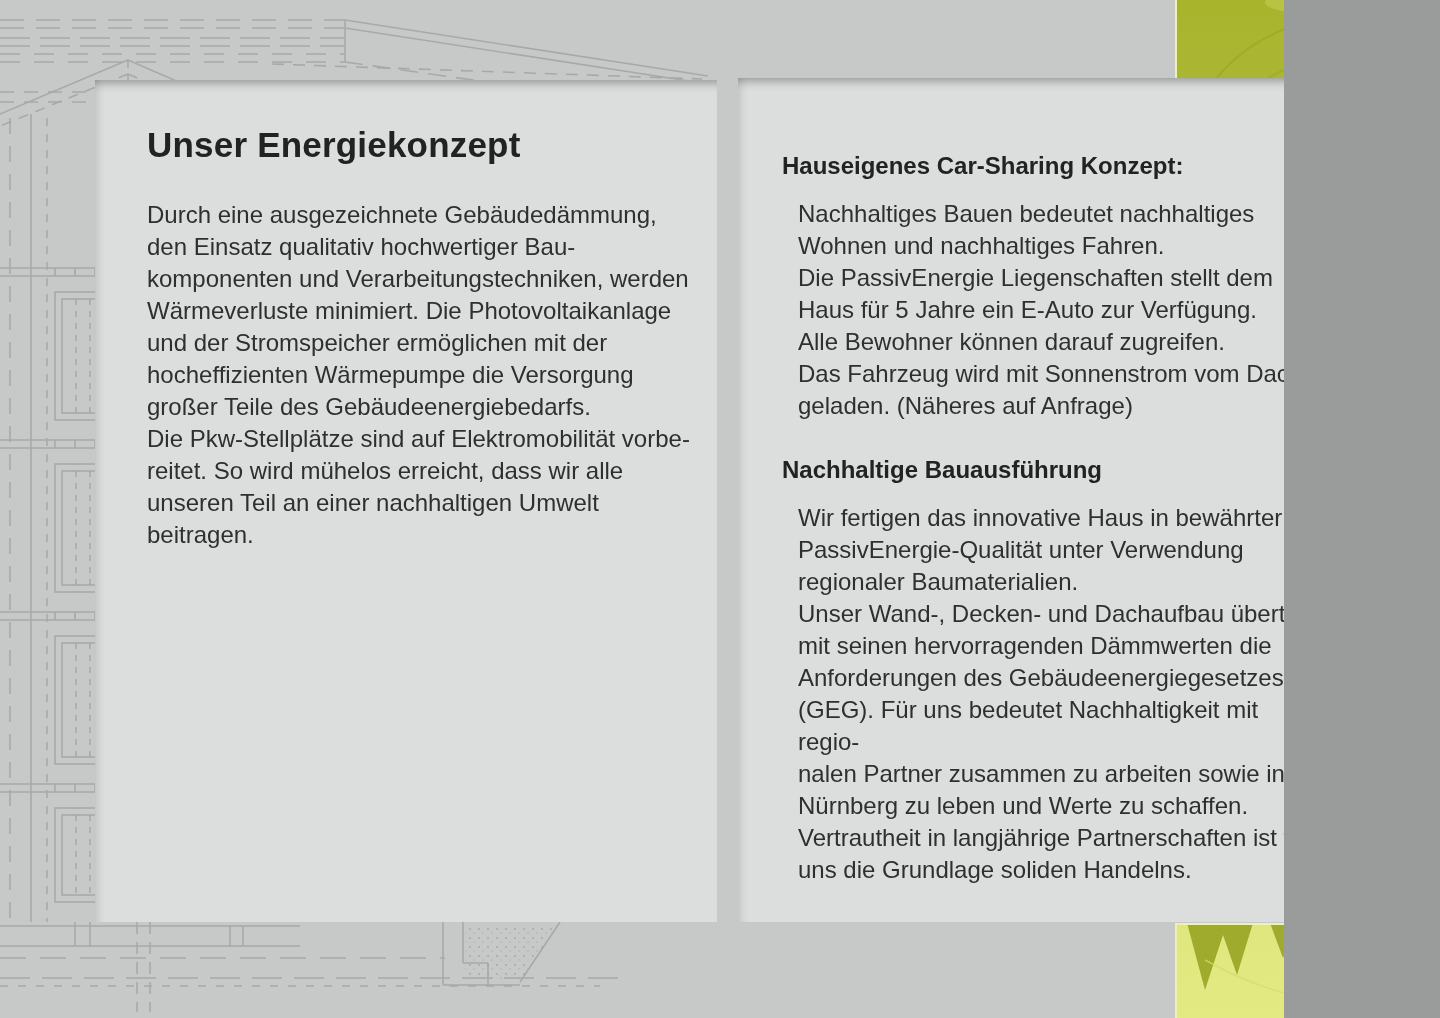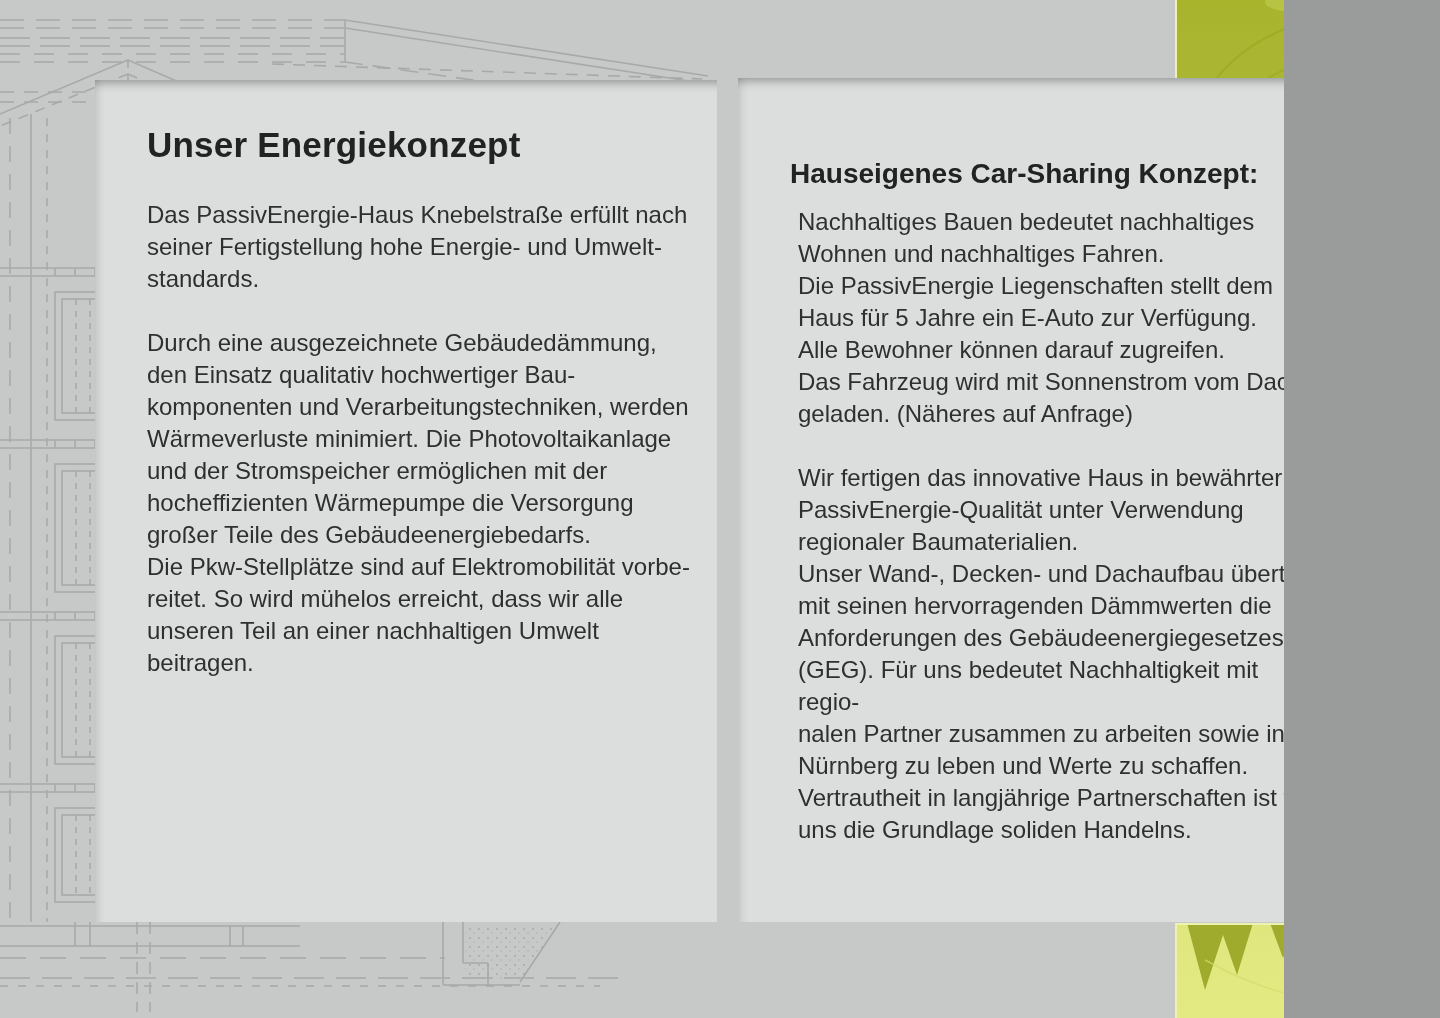--- a/index.html
+++ b/index.html
@@ -9,21 +9,21 @@
   html,body{margin:0;padding:0;}
   body{font-family:"Liberation Sans","DejaVu Sans",sans-serif;background:#9a9c9b;}
   .page{position:relative;width:1284px;height:1018px;overflow:hidden;background:var(--page-bg);}
   svg.blueprint{position:absolute;left:0;top:0;z-index:0;}
   svg.leaves{position:absolute;left:1175px;top:0;z-index:1;}
   .panel{position:absolute;z-index:2;background:var(--panel-bg);
          box-shadow:inset 0 12px 10px -9px rgba(30,35,32,.38), inset 12px 0 10px -11px rgba(30,35,32,.20);}
   .panel-left{left:95px;top:80px;width:622px;height:842px;padding:44px 20px 0 52px;}
   .panel-right{left:738px;top:78px;width:614px;height:844px;padding:72px 14px 0 44px;}
   h1{margin:0 0 33px 0;font-size:35px;line-height:42px;font-weight:bold;color:var(--title-text);letter-spacing:.2px;}
-  h2{margin:8px;font-size:28px;line-height:32px;font-weight:bold;color:var(--title-text);}
+  h2{margin:0;font-size:24px;line-height:32px;font-weight:bold;color:var(--title-text);}
   .tx{margin:0 0 32px 0;font-size:24px;line-height:32px;color:var(--body-text);white-space:pre-line;}
   .sec .tx{margin:16px;}
   .sec + .sec{margin-top:32px;}
 </style>
 </head>
 <body>
 
 <div class="page">
 
   <svg class="blueprint" width="740" height="1018" viewBox="0 0 740 1018">
@@ -133,23 +133,20 @@
       <path d="M140,923 L150,945 L162,923 Z" fill="#9aa828" opacity="0.9"></path>
       <path d="M160,923 L175,985 L190,950 L205,1000 L220,955 L238,990 L252,945 L265,975 L265,923 Z" fill="#95a524" opacity="0.95"></path>
       <path d="M30,960 Q80,988 130,998" stroke="#d3dc6a" stroke-width="1.5" fill="none" opacity="0.7"></path>
 
       <path d="M0,0 V80 H177 V923 H0 V1018" stroke="#edf2b0" stroke-width="4" fill="none"></path>
     </g>
   </svg>
 
   <section class="panel panel-left">
     <h1>Unser Energiekonzept</h1>
-    <p class="tx">Das PassivEnergie-Haus Knebelstraße erfüllt nach
-seiner Fertigstellung hohe Energie- und Umwelt-
-standards.</p>
     <p class="tx">Durch eine ausgezeichnete Gebäudedämmung,
 den Einsatz qualitativ hochwertiger Bau-
 komponenten und Verarbeitungstechniken, werden
 Wärmeverluste minimiert. Die Photovoltaikanlage
 und der Stromspeicher ermöglichen mit der
 hocheffizienten Wärmepumpe die Versorgung
 großer Teile des Gebäudeenergiebedarfs.
 Die Pkw-Stellplätze sind auf Elektromobilität vorbe-
 reitet. So wird mühelos erreicht, dass wir alle
 unseren Teil an einer nachhaltigen Umwelt
@@ -161,20 +158,21 @@
       <h2>Hauseigenes Car-Sharing Konzept:</h2>
       <p class="tx">Nachhaltiges Bauen bedeutet nachhaltiges
 Wohnen und nachhaltiges Fahren.
 Die PassivEnergie Liegenschaften stellt dem
 Haus für 5 Jahre ein E-Auto zur Verfügung.
 Alle Bewohner können darauf zugreifen.
 Das Fahrzeug wird mit Sonnenstrom vom Dach
 geladen. (Näheres auf Anfrage)</p>
     </div>
     <div class="sec">
+      <h2>Nachhaltige Bauausführung</h2>
       <p class="tx">Wir fertigen das innovative Haus in bewährter
 PassivEnergie-Qualität unter Verwendung
 regionaler Baumaterialien.
 Unser Wand-, Decken- und Dachaufbau übertrifft
 mit seinen hervorragenden Dämmwerten die
 Anforderungen des Gebäudeenergiegesetzes
 (GEG). Für uns bedeutet Nachhaltigkeit mit regio-
 nalen Partner zusammen zu arbeiten sowie in
 Nürnberg zu leben und Werte zu schaffen.
 Vertrautheit in langjährige Partnerschaften ist für

